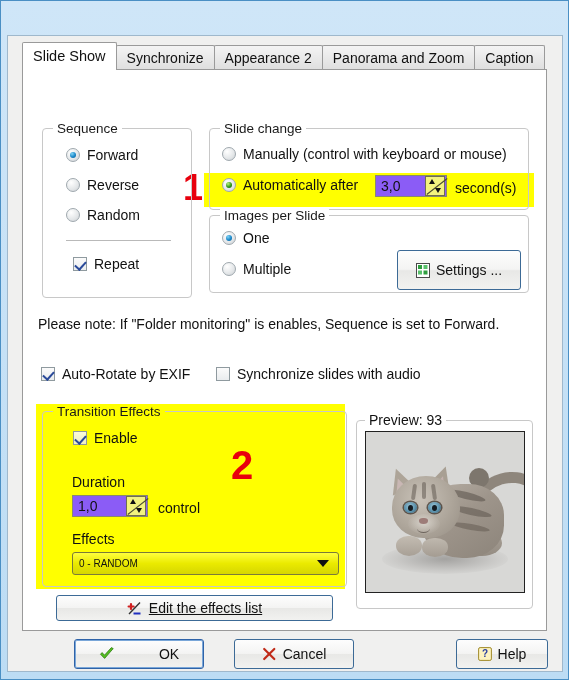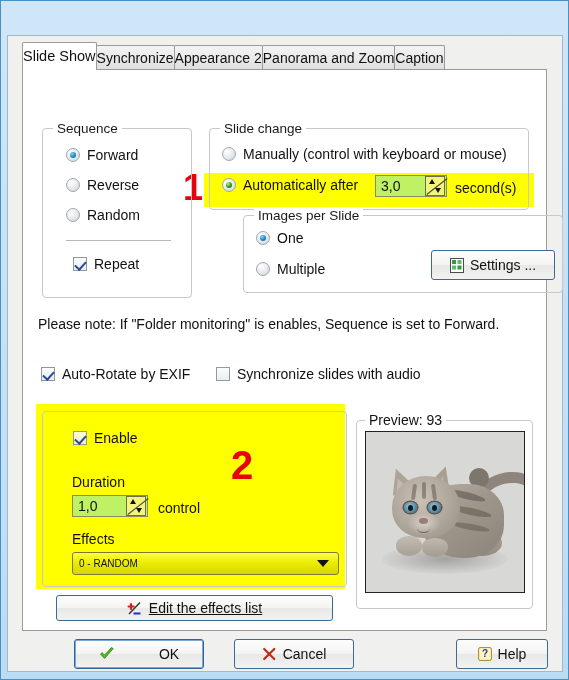--- a/index.html
+++ b/index.html
@@ -67,21 +67,21 @@
   #tabstrip {
     position: absolute;
     left: 14px; top: 8px;
     height: 26px;
     display: flex;
     align-items: flex-end;
   }
   .tab {
     height: 24px;
     line-height: 24px;
-    padding: 0 0;
+    padding: 0 10px;
     margin-right: -1px;
     font-size: 14px;
     color: #111;
     background: linear-gradient(to bottom, #f4f4f4, #dedede);
     border: 1px solid #9a9a9a;
     border-bottom: none;
     border-radius: 2px 2px 0 0;
     cursor: pointer;
     white-space: nowrap;
   }
@@ -196,21 +196,21 @@
     font-family: "Liberation Sans", sans-serif;
     line-height: 1;
   }
 
   
   .spin-wrap {
     position: absolute;
     height: 22px;
     box-sizing: border-box;
     border: 1px solid #8a8a6a;
-    background: #bef264;
+    background: #8b5cf6;
     display: flex;
     align-items: center;
   }
   .spin-val {
     flex: 1;
     padding-left: 5px;
     font-size: 14px;
     color: #111;
     background: transparent;
     border: none;
@@ -543,33 +543,33 @@
 
       <div class="spin-wrap" style="left:352px; top:105px; width:72px;">
         <span class="spin-val">3,0</span>
         <span class="spin-btn">
           <span class="spin-up"></span>
           <span class="spin-dn"></span>
         </span>
       </div>
       <div class="unit-label" style="left:432px; top:110px;">second(s)</div>
 
-      <div class="group" style="left:186px; top:145px; width:320px; height:78px;margin-left:34px;">
+      <div class="group" style="left:186px; top:145px; width:320px; height:78px;">
         <div class="legend">Images per Slide</div>
 
         <div class="radio-row" style="left:12px; top:14px;">
           <span class="radio checked"></span>
           <span class="radio-label">One</span>
         </div>
         <div class="radio-row" style="left:12px; top:45px;">
           <span class="radio"></span>
           <span class="radio-label">Multiple</span>
         </div>
 
-        <div class="btn" style="left:187px; top:34px; width:124px; height:30px;">
+        <div class="btn" style="left:187px; top:34px; width:124px; height:40px;">
           <svg class="ico" width="14" height="15" viewBox="0 0 14 15">
             <rect x="0.5" y="0.5" width="13" height="14" fill="#ffffff" stroke="#4a4a4a"></rect>
             <rect x="2" y="2" width="4" height="4" fill="#2f9e3f"></rect>
             <rect x="7.5" y="2" width="4" height="4" fill="#58c06a"></rect>
             <rect x="2" y="7.5" width="4" height="4" fill="#58c06a"></rect>
             <rect x="7.5" y="7.5" width="4" height="4" fill="#2f9e3f"></rect>
           </svg>
           <span>Settings ...</span>
         </div>
       </div>
@@ -583,20 +583,21 @@
       <div class="check-row" style="left:193px; top:296px;">
         <span class="check"></span>
         <span class="check-label">Synchronize slides with audio</span>
       </div>
 
       <div class="hl" style="left:13px; top:334px; width:309px; height:185px;"></div>
 
       <div class="marker" style="left:208px; top:375px; font-size:40px;">2</div>
 
       <div class="group on-yellow" style="left:19px; top:341px; width:305px; height:176px;">
+        <div class="legend">Transition Effects</div>
 
         <div class="check-row" style="left:30px; top:18px;">
           <span class="check checked on-yellow"></span>
           <span class="check-label">Enable</span>
         </div>
 
         <div class="unit-label" style="left:29px; top:62px;">Duration</div>
 
         <div class="spin-wrap" style="left:29px; top:83px; width:76px;">
           <span class="spin-val">1,0</span>

